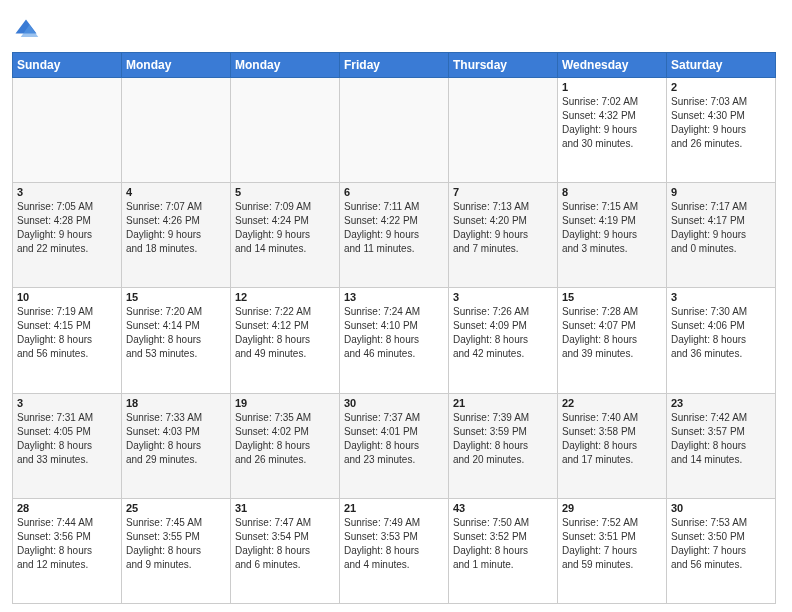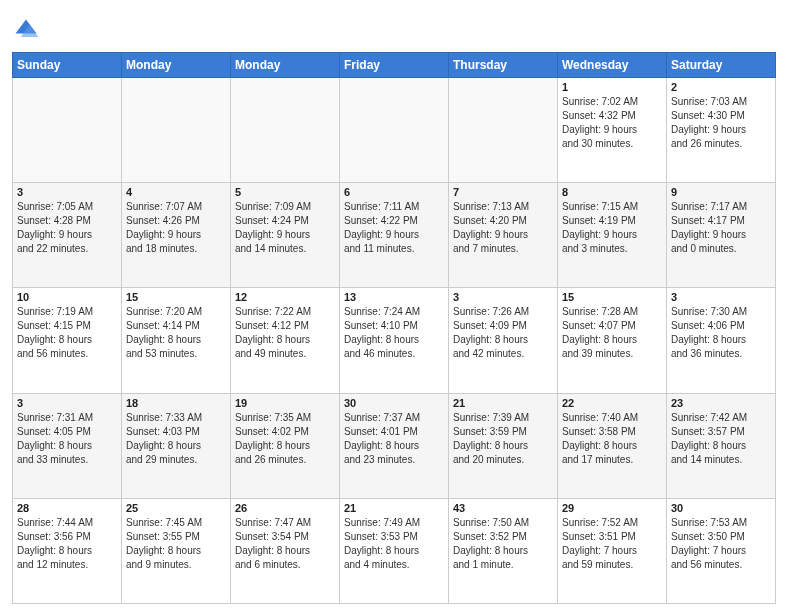--- a/index.html
+++ b/index.html
@@ -250,21 +250,21 @@
         <tr>
           <td>
             <span class="day-num">28</span>
             <div class="day-info">Sunrise: 7:44 AM<br>Sunset: 3:56 PM<br>Daylight: 8 hours<br>and 12 minutes.</div>
           </td>
           <td>
             <span class="day-num">25</span>
             <div class="day-info">Sunrise: 7:45 AM<br>Sunset: 3:55 PM<br>Daylight: 8 hours<br>and 9 minutes.</div>
           </td>
           <td>
-            <span class="day-num">26</span>
+            <span class="day-num">31</span>
             <div class="day-info">Sunrise: 7:47 AM<br>Sunset: 3:54 PM<br>Daylight: 8 hours<br>and 6 minutes.</div>
           </td>
           <td>
             <span class="day-num">21</span>
             <div class="day-info">Sunrise: 7:49 AM<br>Sunset: 3:53 PM<br>Daylight: 8 hours<br>and 4 minutes.</div>
           </td>
           <td>
             <span class="day-num">43</span>
             <div class="day-info">Sunrise: 7:50 AM<br>Sunset: 3:52 PM<br>Daylight: 8 hours<br>and 1 minute.</div>
           </td>

